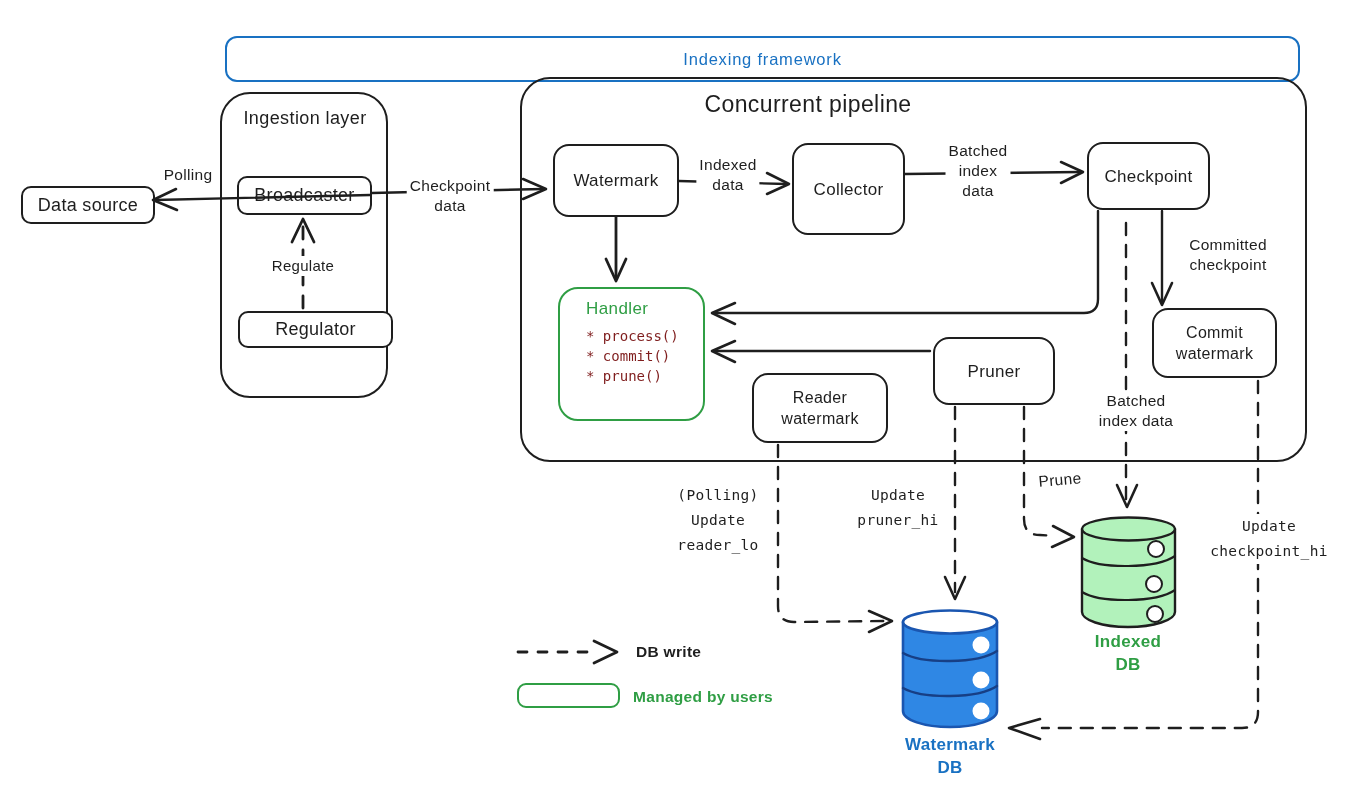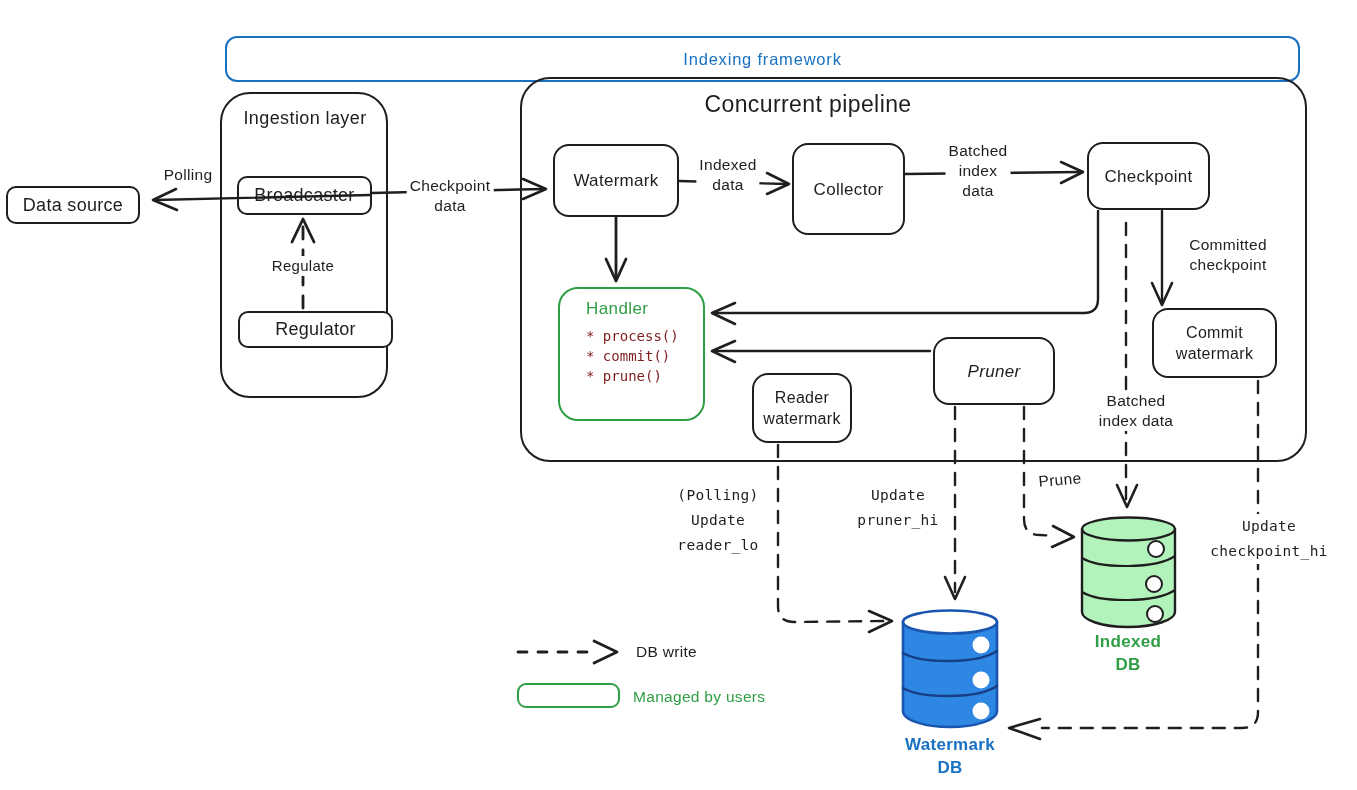--- a/index.html
+++ b/index.html
@@ -10,21 +10,21 @@
        display:flex;align-items:center;justify-content:center;text-align:center;
        white-space:pre-line;z-index:2;letter-spacing:.3px;line-height:21px;}
   .frame{background:transparent;border-width:2.4px;z-index:1;display:block;}
   .blue-frame{border-color:#1971c2;display:flex;z-index:1;}
   .green-frame{border-color:#2f9e44;}
   svg.wires{position:absolute;left:0;top:0;z-index:3;pointer-events:none;}
   
   .lbl{position:absolute;z-index:4;font-size:15.5px;line-height:20px;letter-spacing:.3px;
        text-align:center;white-space:pre-line;transform:translateX(-50%);}
   .lbl.bg{background:#fff;padding:0 3px;}
-  .lbl.left{transform:none;text-align:left;}
+  .lbl.left{transform:none;text-align:left;font-weight:bold;}
   .mono{font-family:"DejaVu Sans Mono",monospace;font-size:14.5px;line-height:25px;}
   .blue-t{color:#1971c2;font-weight:bold;font-size:17px;line-height:23px;}
   .green-t{color:#2f9e44;font-weight:bold;font-size:17px;line-height:23px;}
   .green-small{color:#2f9e44;font-size:15.5px;font-weight:normal;}
   .title-text{color:#1971c2;font-size:16.5px;letter-spacing:.8px;}
   .container-title{position:absolute;z-index:4;transform:translateX(-50%);letter-spacing:.4px;}
   
   .handler{position:absolute;z-index:2;background:#fff;border:2.5px solid #2f9e44;border-radius:20px;
            padding:10px 0 0 26px;box-sizing:border-box;}
   .handler .h-title{color:#2f9e44;font-size:17px;letter-spacing:.4px;margin-bottom:7px;}
@@ -42,43 +42,43 @@
   <div class="box blue-frame r12" style="left:225px;top:12px;width:1075px;height:46px;margin-top:24px;">
     <span class="title-text">Indexing framework</span>
   </div>
 
   <div class="box frame r30" style="left:220px;top:92px;width:168px;height:306px;"></div>
   <div class="container-title" style="left:305px;top:108px;font-size:18px;">Ingestion layer</div>
 
   <div class="box frame r30" style="left:520px;top:77px;width:787px;height:385px;"></div>
   <div class="container-title" style="left:808px;top:91px;font-size:23px;">Concurrent pipeline</div>
 
-  <div class="box r10 node-md" style="left:6px;top:186px;width:134px;height:38px;">Data source</div>
+  <div class="box r10 node-md" style="left:21px;top:186px;width:134px;height:38px;">Data source</div>
 
   <div class="box r10 node-md" style="left:237px;top:176px;width:135px;height:39px;">Broadcaster</div>
 
   <div class="box r10 node-md" style="left:238px;top:311px;width:155px;height:37px;">Regulator</div>
 
   <div class="box r16 node-sm" style="left:553px;top:144px;width:126px;height:73px;">Watermark</div>
 
   <div class="box r16 node-sm" style="left:792px;top:143px;width:113px;height:92px;">Collector</div>
 
   <div class="box r16 node-sm" style="left:1087px;top:142px;width:123px;height:68px;">Checkpoint</div>
 
   <div class="handler" style="left:558px;top:287px;width:147px;height:134px;">
     <div class="h-title">Handler</div>
     <div class="h-methods">* process()
 * commit()
 * prune()</div>
   </div>
 
-  <div class="box r16" style="left:752px;top:373px;width:100px;height:70px;font-size:16px;">Reader
+  <div class="box r16" style="left:752px;top:373px;width:136px;height:70px;font-size:16px;">Reader
 watermark</div>
 
-  <div class="box r16 node-sm" style="left:933px;top:337px;width:122px;height:68px;font-style:italic;">Pruner</div>
+  <div class="box r16 node-sm" style="left:933px;top:337px;width:122px;height:68px;">Pruner</div>
 
   <div class="box r16" style="left:1152px;top:308px;width:125px;height:70px;font-size:16px;">Commit
 watermark</div>
 
   <div class="box green-frame" style="left:517px;top:683px;width:103px;height:25px;border-radius:9px;border-width:2px;"></div>
 
   <svg class="wires" width="1357" height="790" viewBox="0 0 1357 790">
     <g stroke="#1e1e1e" stroke-width="2.4" fill="none" stroke-linecap="round" stroke-linejoin="round">
 
       <g>

